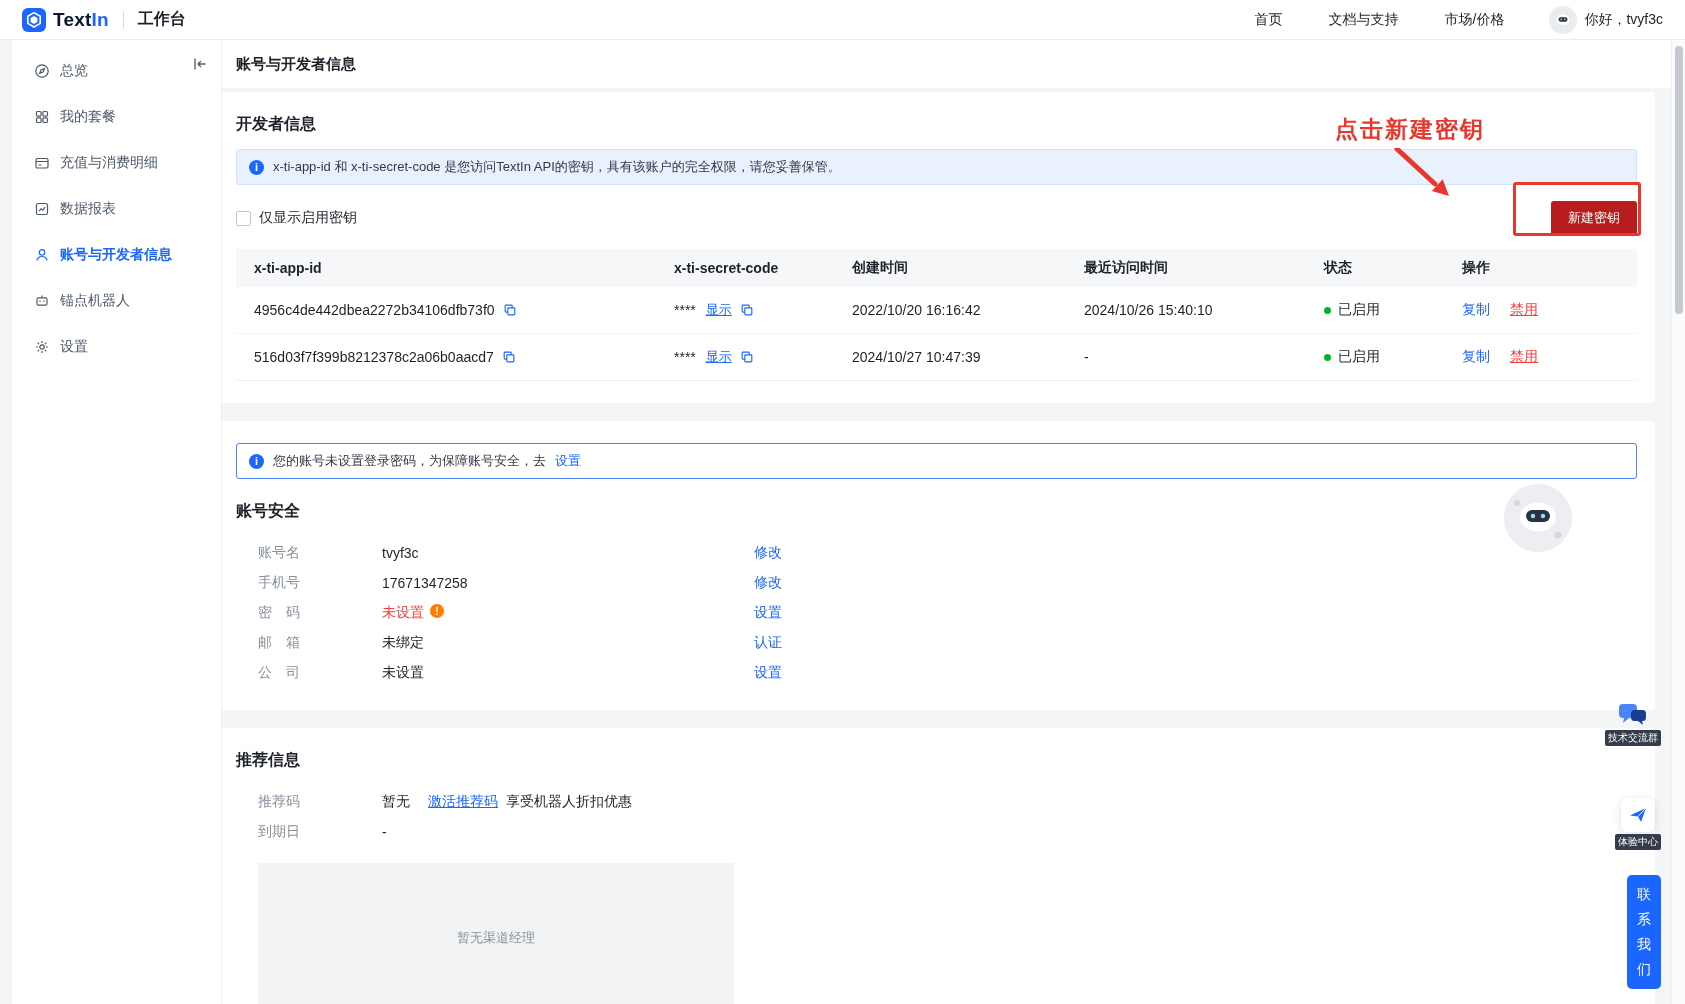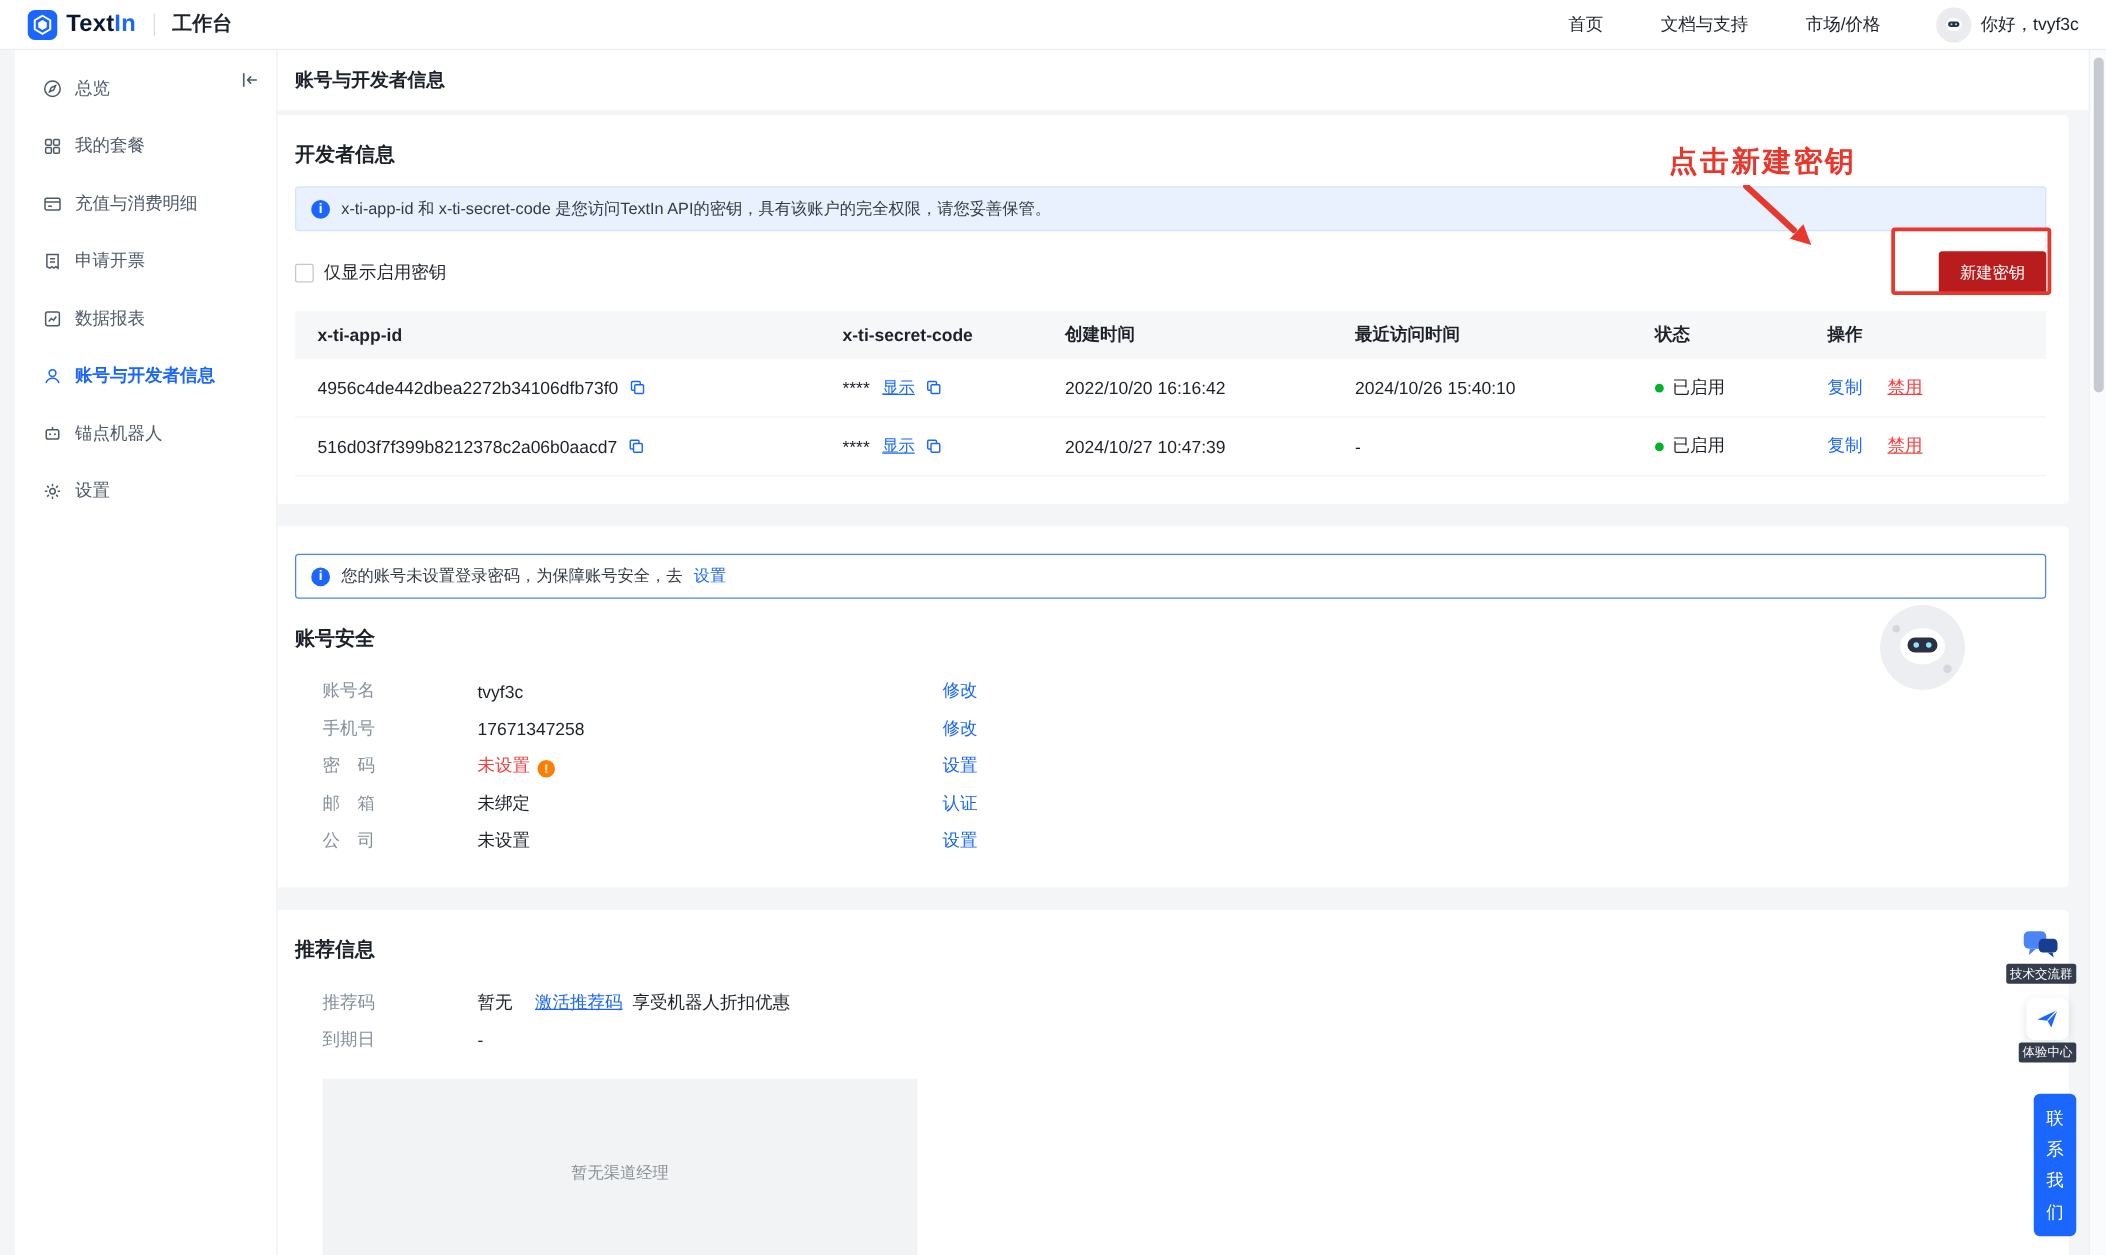--- a/index.html
+++ b/index.html
@@ -96,41 +96,41 @@
   .anno-rect {
     position:absolute; top:90px; right:14px; width:128px; height:54px;
     border:3px solid #e8372c; border-radius:3px; z-index:4; pointer-events:none;
   }
 
   
   .sec-title { margin-top:22px; }
   .fields { margin-top:16px; }
   .field-row { display:flex; align-items:center; height:30px; padding-left:22px; font-size:14px; }
   .f-label { flex:0 0 124px; color:#86909c; }
-  .f-value { flex:0 0 372px; color:#1d2129; display:flex; align-items:flex-end; gap:6px; }
+  .f-value { flex:0 0 372px; color:#1d2129; display:flex; align-items:flex-start; gap:6px; }
   .f-value.warn { color:#f53f3f; }
   .warn-ic {
     width:14px; height:14px; border-radius:50%; background:#ff7d00; color:#fff;
     font-size:10px; font-weight:700; display:inline-flex; align-items:center; justify-content:center;
   }
   .f-action { color:#1a66ff; cursor:pointer; }
   .robot-avatar { position:absolute; top:62px; right:82px; width:70px; height:70px; }
 
   
   .ref-row { display:flex; align-items:center; height:30px; padding-left:22px; font-size:14px; }
   .ref-link { color:#1a66ff; text-decoration:underline; margin-left:18px; }
   .ref-suffix { margin-left:8px; color:#1d2129; }
   .empty-box {
     margin:16px 0 0 22px; width:476px; height:150px; background:#f2f3f5;
     display:flex; align-items:center; justify-content:center; color:#8a9099; font-size:13px;
   }
 
   
   .float-col { position:absolute; right:24px; z-index:40; display:flex; flex-direction:column; align-items:center; }
-  .fw-tech { top:743px; }
+  .fw-tech { top:702px; }
   .fw-exp { top:798px; }
   .fw-label {
     margin-top:2px; background:#353d4d; color:#fff; font-size:10px; padding:1px 3px;
     border-radius:2px; white-space:nowrap;
   }
   .fw-card {
     width:34px; height:34px; background:#fff; border-radius:7px; display:flex;
     align-items:center; justify-content:center; box-shadow:0 2px 8px rgba(0,0,0,.12);
   }
   .contact-bar {
@@ -202,27 +202,20 @@
   </div>
   <div class="si">
     <span class="ic"><svg width="16" height="16" viewBox="0 0 16 16" fill="none" stroke="currentColor" stroke-width="1.2">
           <rect x="2" y="3.5" width="12" height="9.5" rx="1.5"></rect>
           <path d="M2 6.5h12M4.5 10h3"></path>
         </svg></span>
     <span>充值与消费明细</span>
   </div>
   <div class="si">
     <span class="ic"><svg width="16" height="16" viewBox="0 0 16 16" fill="none" stroke="currentColor" stroke-width="1.2">
-          <path d="M3.5 2.5h9v11l-1.8-1.1-1.6 1.1-1.6-1.1-1.6 1.1-2.4-1.1z"></path>
-          <path d="M6 6h4M6 8.5h4"></path>
-        </svg></span>
-    <span>申请开票</span>
-  </div>
-  <div class="si">
-    <span class="ic"><svg width="16" height="16" viewBox="0 0 16 16" fill="none" stroke="currentColor" stroke-width="1.2">
           <rect x="2.5" y="2.5" width="11" height="11" rx="1.5"></rect>
           <path d="M5 10.2l2.1-2.4 1.8 1.4 2.1-3"></path>
         </svg></span>
     <span>数据报表</span>
   </div>
   <div class="si active">
     <span class="ic"><svg width="16" height="16" viewBox="0 0 16 16" fill="none" stroke="currentColor" stroke-width="1.2">
           <circle cx="8" cy="5.4" r="2.7"></circle>
           <path d="M2.8 13.5c.8-2.6 2.8-4 5.2-4s4.4 1.4 5.2 4"></path>
         </svg></span>

